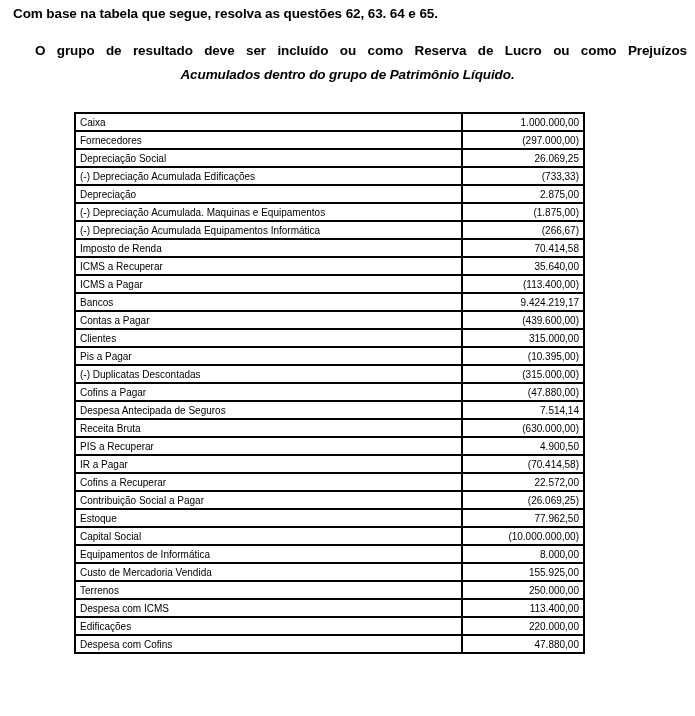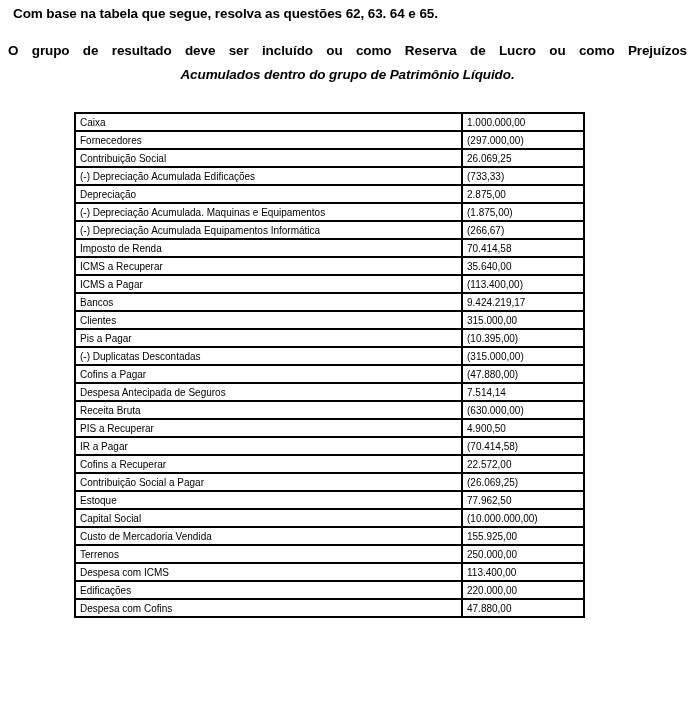--- a/index.html
+++ b/index.html
@@ -31,20 +31,21 @@
     top: 39px;
     width: 679px;
     font-size: 13.5px;
     font-weight: bold;
     line-height: 24px;
     letter-spacing: -0.1px;
   }
   .instruction .line1 {
     text-align: justify;
     text-align-last: justify;
+    margin-left: 27px;
   }
   .instruction .line2 {
     text-align: center;
     font-style: italic;
   }
   table.accounts {
     position: absolute;
     left: 74px;
     top: 112px;
     width: 509px;
@@ -57,25 +58,25 @@
     height: 16px;
     line-height: 15px;
     padding: 0 4px;
     overflow: hidden;
     white-space: pre;
   }
   td.label-cell {
     width: 383px;
   }
   td.value-cell {
-    text-align: left;
+    text-align: right;
     padding-right: 12px;
   }
   td.value-cell.neg {
-    padding-right: 15px;
+    padding-right: 4px;
   }
 </style>
 </head>
 <body>
 
 <div class="intro">Com base na tabela que segue, resolva as questões 62, 63. 64 e 65.</div>
 
 <div class="instruction">
   <div class="line1">O grupo de resultado deve ser incluído ou como Reserva de Lucro ou como Prejuízos</div>
   <div class="line2">Acumulados dentro do grupo de Patrimônio Líquido.</div>
@@ -89,21 +90,21 @@
   <tbody>
       <tr>
         <td class="label-cell">Caixa</td>
         <td class="value-cell">1.000.000,00</td>
       </tr>
       <tr>
         <td class="label-cell">Fornecedores</td>
         <td class="value-cell neg">(297.000,00)</td>
       </tr>
       <tr>
-        <td class="label-cell">Contribuição Social</td>
+        <td class="label-cell">Depreciação Social</td>
         <td class="value-cell">26.069,25</td>
       </tr>
       <tr>
         <td class="label-cell">(-) Depreciação Acumulada Edificações</td>
         <td class="value-cell neg">(733,33)</td>
       </tr>
       <tr>
         <td class="label-cell">Depreciação</td>
         <td class="value-cell">2.875,00</td>
       </tr>
@@ -125,20 +126,24 @@
       </tr>
       <tr>
         <td class="label-cell">ICMS a Pagar</td>
         <td class="value-cell neg">(113.400,00)</td>
       </tr>
       <tr>
         <td class="label-cell">Bancos</td>
         <td class="value-cell">9.424.219,17</td>
       </tr>
       <tr>
+        <td class="label-cell">Contas a Pagar</td>
+        <td class="value-cell neg">(439.600,00)</td>
+      </tr>
+      <tr>
         <td class="label-cell">Clientes</td>
         <td class="value-cell">315.000,00</td>
       </tr>
       <tr>
         <td class="label-cell">Pis a Pagar</td>
         <td class="value-cell neg">(10.395,00)</td>
       </tr>
       <tr>
         <td class="label-cell">(-) Duplicatas Descontadas</td>
         <td class="value-cell neg">(315.000,00)</td>
@@ -173,20 +178,24 @@
       </tr>
       <tr>
         <td class="label-cell">Estoque</td>
         <td class="value-cell">77.962,50</td>
       </tr>
       <tr>
         <td class="label-cell">Capital Social</td>
         <td class="value-cell neg">(10.000.000,00)</td>
       </tr>
       <tr>
+        <td class="label-cell">Equipamentos de Informática</td>
+        <td class="value-cell">8.000,00</td>
+      </tr>
+      <tr>
         <td class="label-cell">Custo de Mercadoria Vendida</td>
         <td class="value-cell">155.925,00</td>
       </tr>
       <tr>
         <td class="label-cell">Terrenos</td>
         <td class="value-cell">250.000,00</td>
       </tr>
       <tr>
         <td class="label-cell">Despesa com ICMS</td>
         <td class="value-cell">113.400,00</td>

